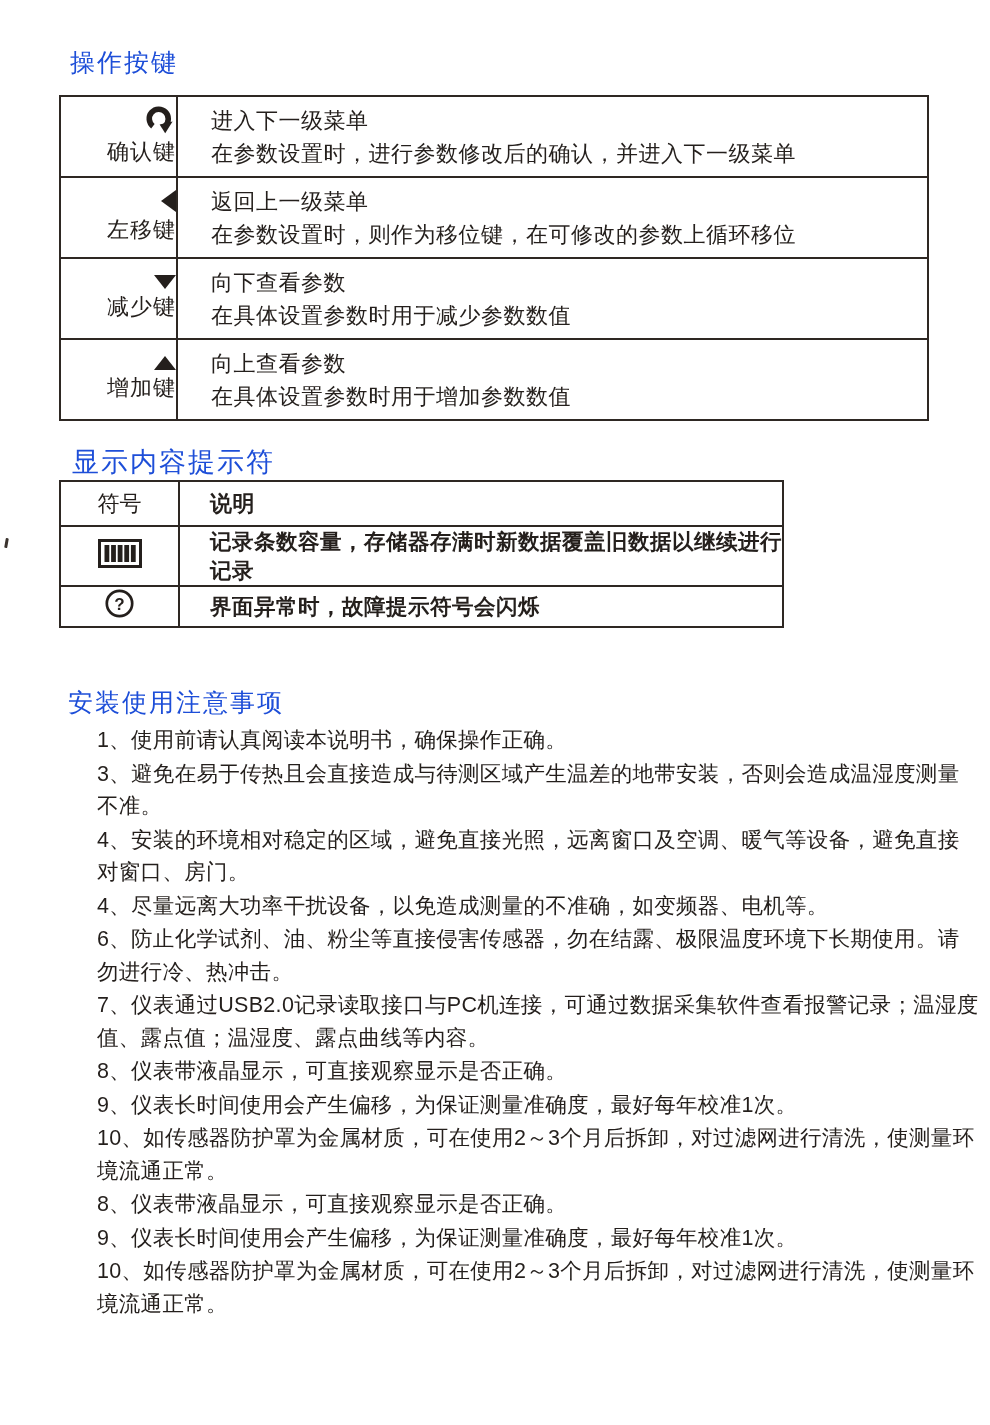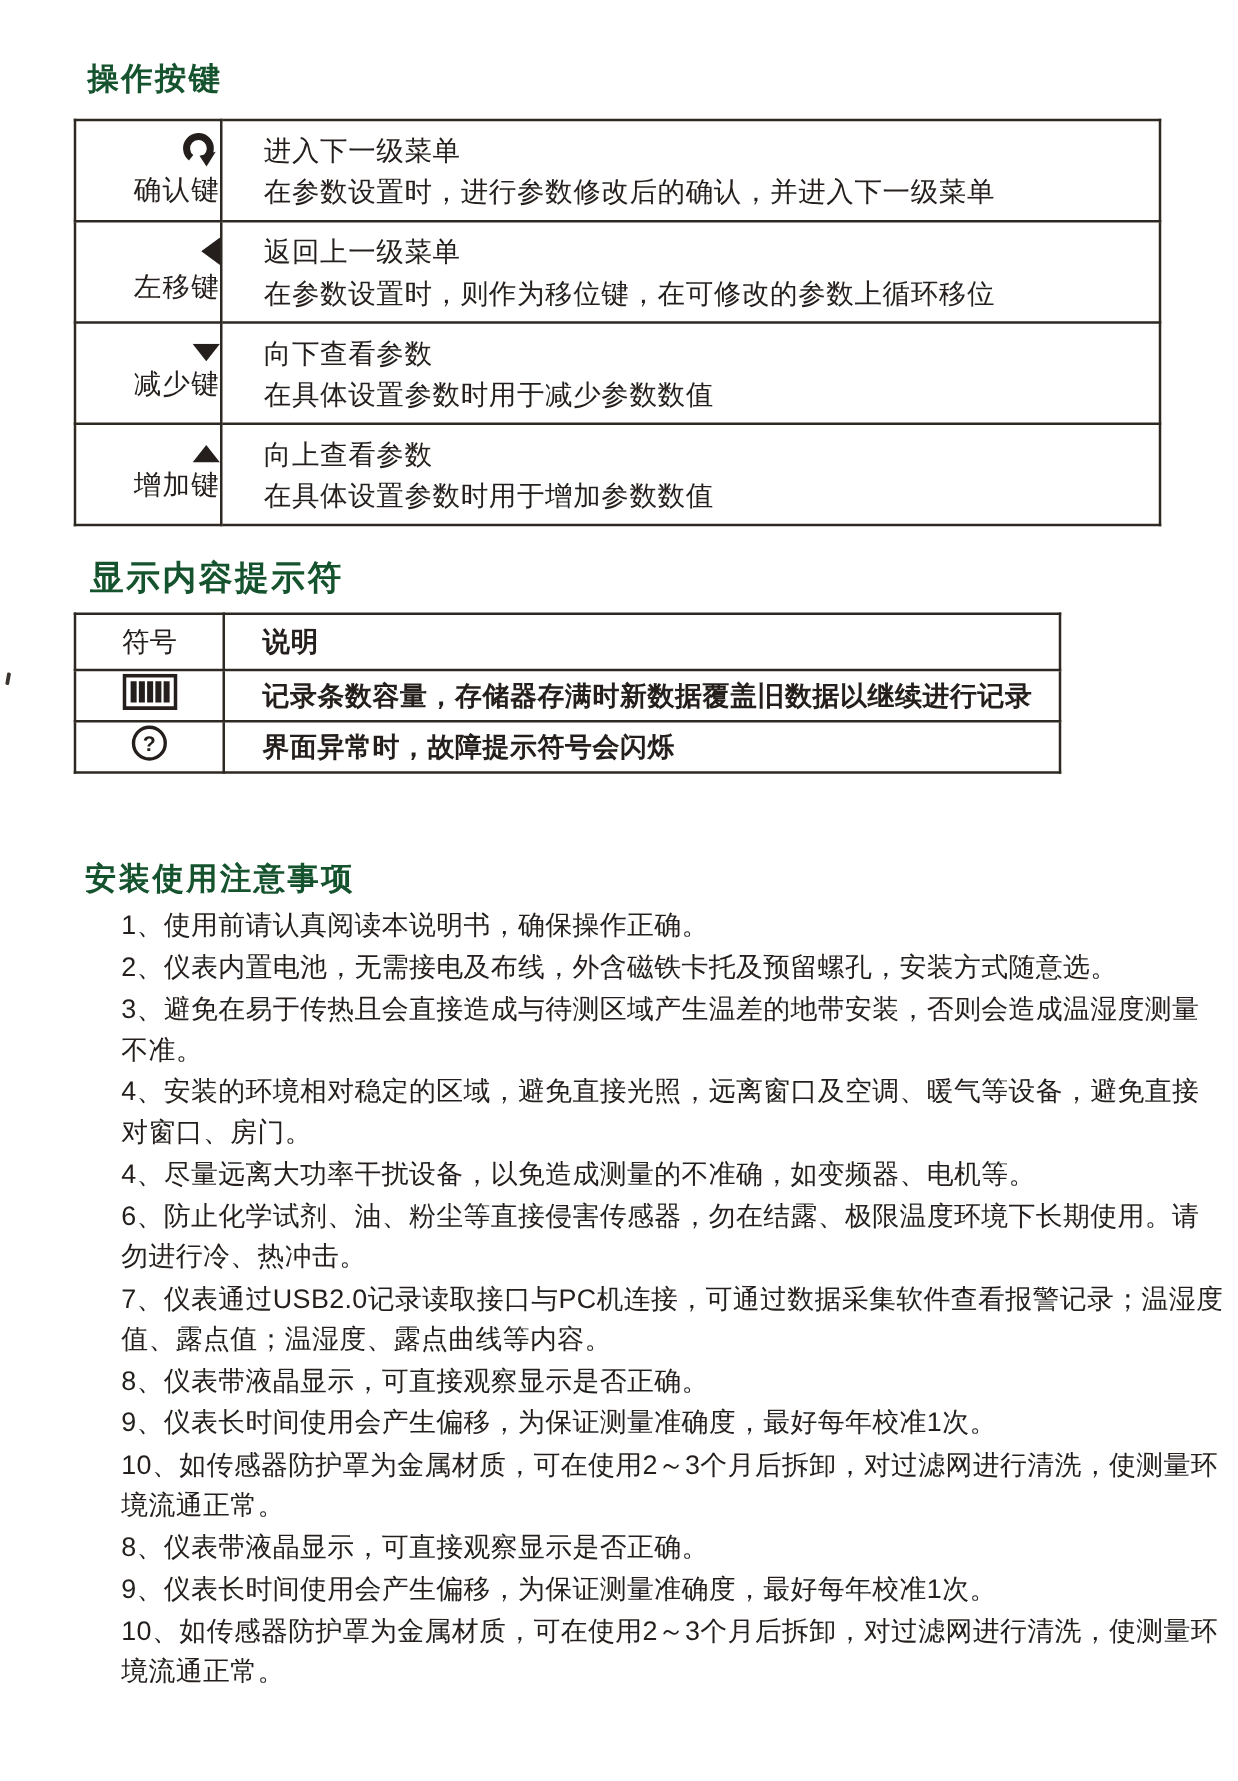--- a/index.html
+++ b/index.html
@@ -6,43 +6,43 @@
   html, body { width:990px; height:1425px; }
   body {
     background:#ffffff;
     color:#241f1c;
     font-family:"Liberation Sans","DejaVu Sans",sans-serif;
     position:relative;
     overflow:hidden;
   }
   .sec-title {
     position:absolute;
-    font-weight:700;
-    color:#14532d;
+    font-weight:400;
+    color:#1d4ed8;
     letter-spacing:2px;
     white-space:nowrap;
   }
   #title-keys    { left:70px; top:46px;  font-size:25px; }
   #title-symbols { left:72px; top:444px; font-size:27px; }
   #title-notes   { left:68px; top:686px; font-size:25px; }
 
   table { border-collapse:collapse; position:absolute; table-layout:fixed; background:#fff; }
   td { border:2.5px solid #2e2823; }
 
   
   #keys-table { left:59px; top:95px; width:870px; }
   #keys-table td { height:81px; }
   td.key-cell { width:117px; text-align:center; vertical-align:middle; }
   .key-stack { display:flex; flex-direction:column; align-items:flex-end; gap:3px; }
   .key-label { font-size:22px; letter-spacing:1px; }
   td.desc-cell { padding-left:33px; vertical-align:middle; font-size:22px; }
   .desc-cell .fn-line { line-height:33px; letter-spacing:0.5px; }
 
   
-  #symbols-table { left:59px; top:490px; width:790px; }
+  #symbols-table { left:59px; top:480px; width:725px; }
   #symbols-table td.sym-cell { width:119px; text-align:center; vertical-align:middle; }
   #symbols-table tr.head td { height:45px; font-size:22px; }
   #symbols-table tr.srow td { height:41px; font-size:21.5px; }
   td.sdesc { padding-left:30px; vertical-align:middle; letter-spacing:0.5px;font-weight:bold; }
 
   .icon { display:inline-flex; align-items:center; justify-content:center; }
   .icon svg { display:block; }
 
   
   #notes {
@@ -169,21 +169,20 @@
     </td>
     <td class="sdesc">界面异常时，故障提示符号会闪烁</td>
   </tr>
 </tbody>
   </table>
 
 <h2 class="sec-title" id="title-notes">安装使用注意事项</h2>
 
 <div id="notes">
   <p>1、使用前请认真阅读本说明书，确保操作正确。</p>
-  <p>2、仪表内置电池，无需接电及布线，外含磁铁卡托及预留螺孔，安装方式随意选。</p>
   <p>3、避免在易于传热且会直接造成与待测区域产生温差的地带安装，否则会造成温湿度测量不准。</p>
   <p>4、安装的环境相对稳定的区域，避免直接光照，远离窗口及空调、暖气等设备，避免直接对窗口、房门。</p>
   <p>4、尽量远离大功率干扰设备，以免造成测量的不准确，如变频器、电机等。</p>
   <p>6、防止化学试剂、油、粉尘等直接侵害传感器，勿在结露、极限温度环境下长期使用。请勿进行冷、热冲击。</p>
   <p>7、仪表通过USB2.0记录读取接口与PC机连接，可通过数据采集软件查看报警记录；温湿度值、露点值；温湿度、露点曲线等内容。</p>
   <p>8、仪表带液晶显示，可直接观察显示是否正确。</p>
   <p>9、仪表长时间使用会产生偏移，为保证测量准确度，最好每年校准1次。</p>
   <p>10、如传感器防护罩为金属材质，可在使用2～3个月后拆卸，对过滤网进行清洗，使测量环境流通正常。</p>
   <p>8、仪表带液晶显示，可直接观察显示是否正确。</p>
   <p>9、仪表长时间使用会产生偏移，为保证测量准确度，最好每年校准1次。</p>

